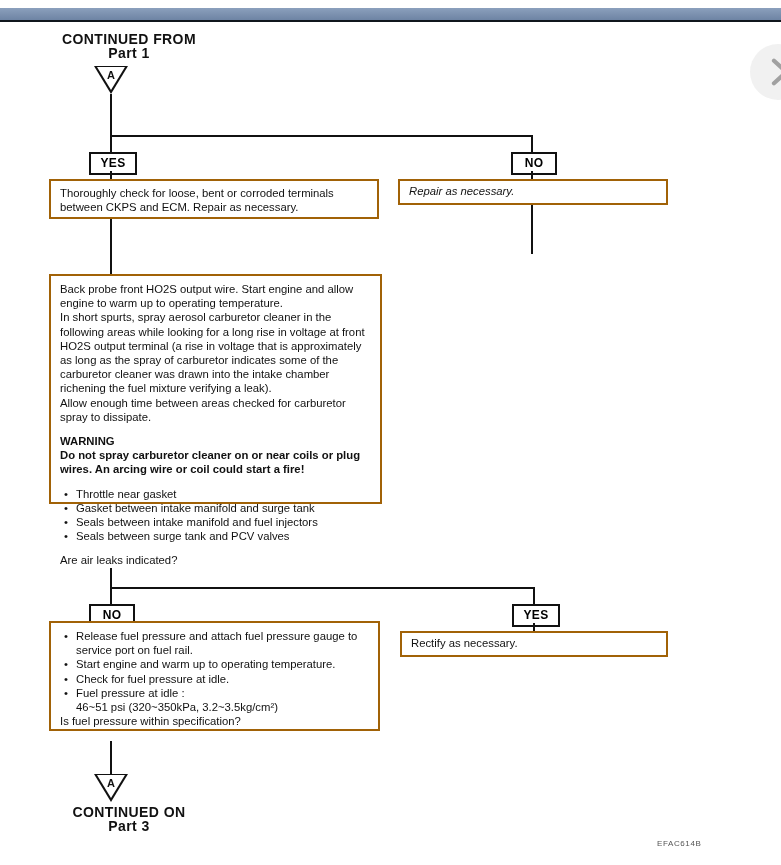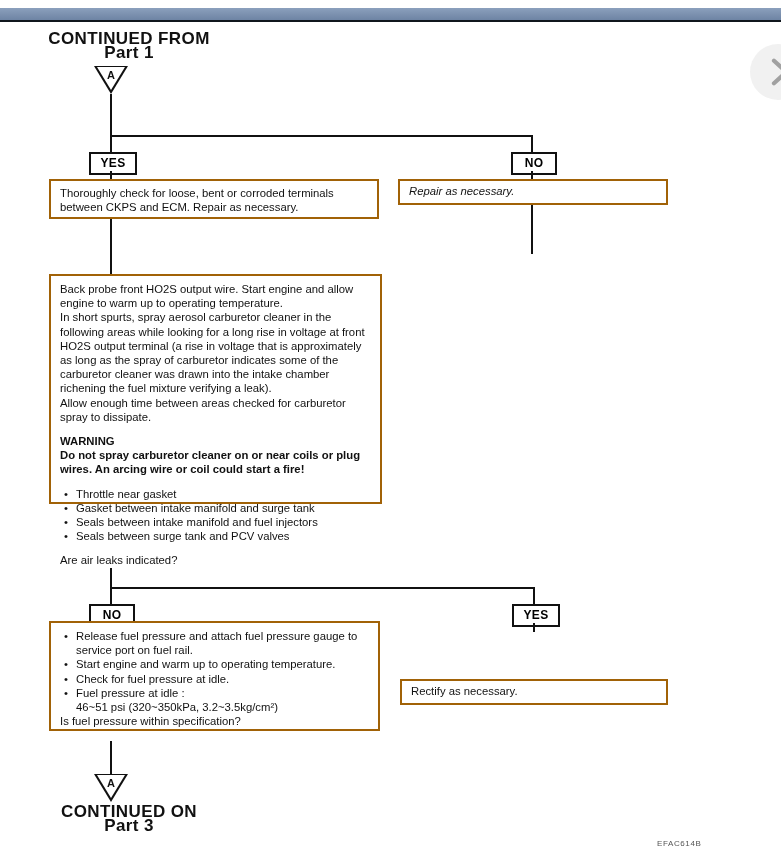--- a/index.html
+++ b/index.html
@@ -75,21 +75,21 @@
     text-align: center;
     font-size: 11px;
     font-weight: 700;
     line-height: 13px;
     color: #111;
   }
 
   
   .caption {
     text-align: center;
-    font-size: 17px;
+    font-size: 14px;
     font-weight: 700;
     letter-spacing: .4px;
     line-height: 14px;
     color: #111;
   }
 
   
   .yn {
     border: 2px solid #111;
     background: #fff;
@@ -228,21 +228,21 @@
         <li>Release fuel pressure and attach fuel pressure gauge to service port on fuel rail.</li>
         <li>Start engine and warm up to operating temperature.</li>
         <li>Check for fuel pressure at idle.</li>
         <li>Fuel pressure at idle :</li>
       </ul>
       <p class="indent">46~51 psi (320~350kPa, 3.2~3.5kg/cm²)</p>
       <p>Is fuel pressure within specification?</p>
     </div>
   </div>
 
-  <div class="abs box" style="left:400px; top:611px; width:268px; height:26px;margin-top:48px;">
+  <div class="abs box" style="left:400px; top:611px; width:268px; height:26px;">
     <div class="pad" style="padding-top:3px;">
         <p>Rectify as necessary.</p>
       </div>
   </div>
 
   <div class="abs vline" style="left:110px; top:721px; height:35px;"></div>
 
   <div class="abs" style="left:111px; top:754px;">
     <div class="connector" style="left:-17px; top:0;">
       <div class="connector-inner"></div>

